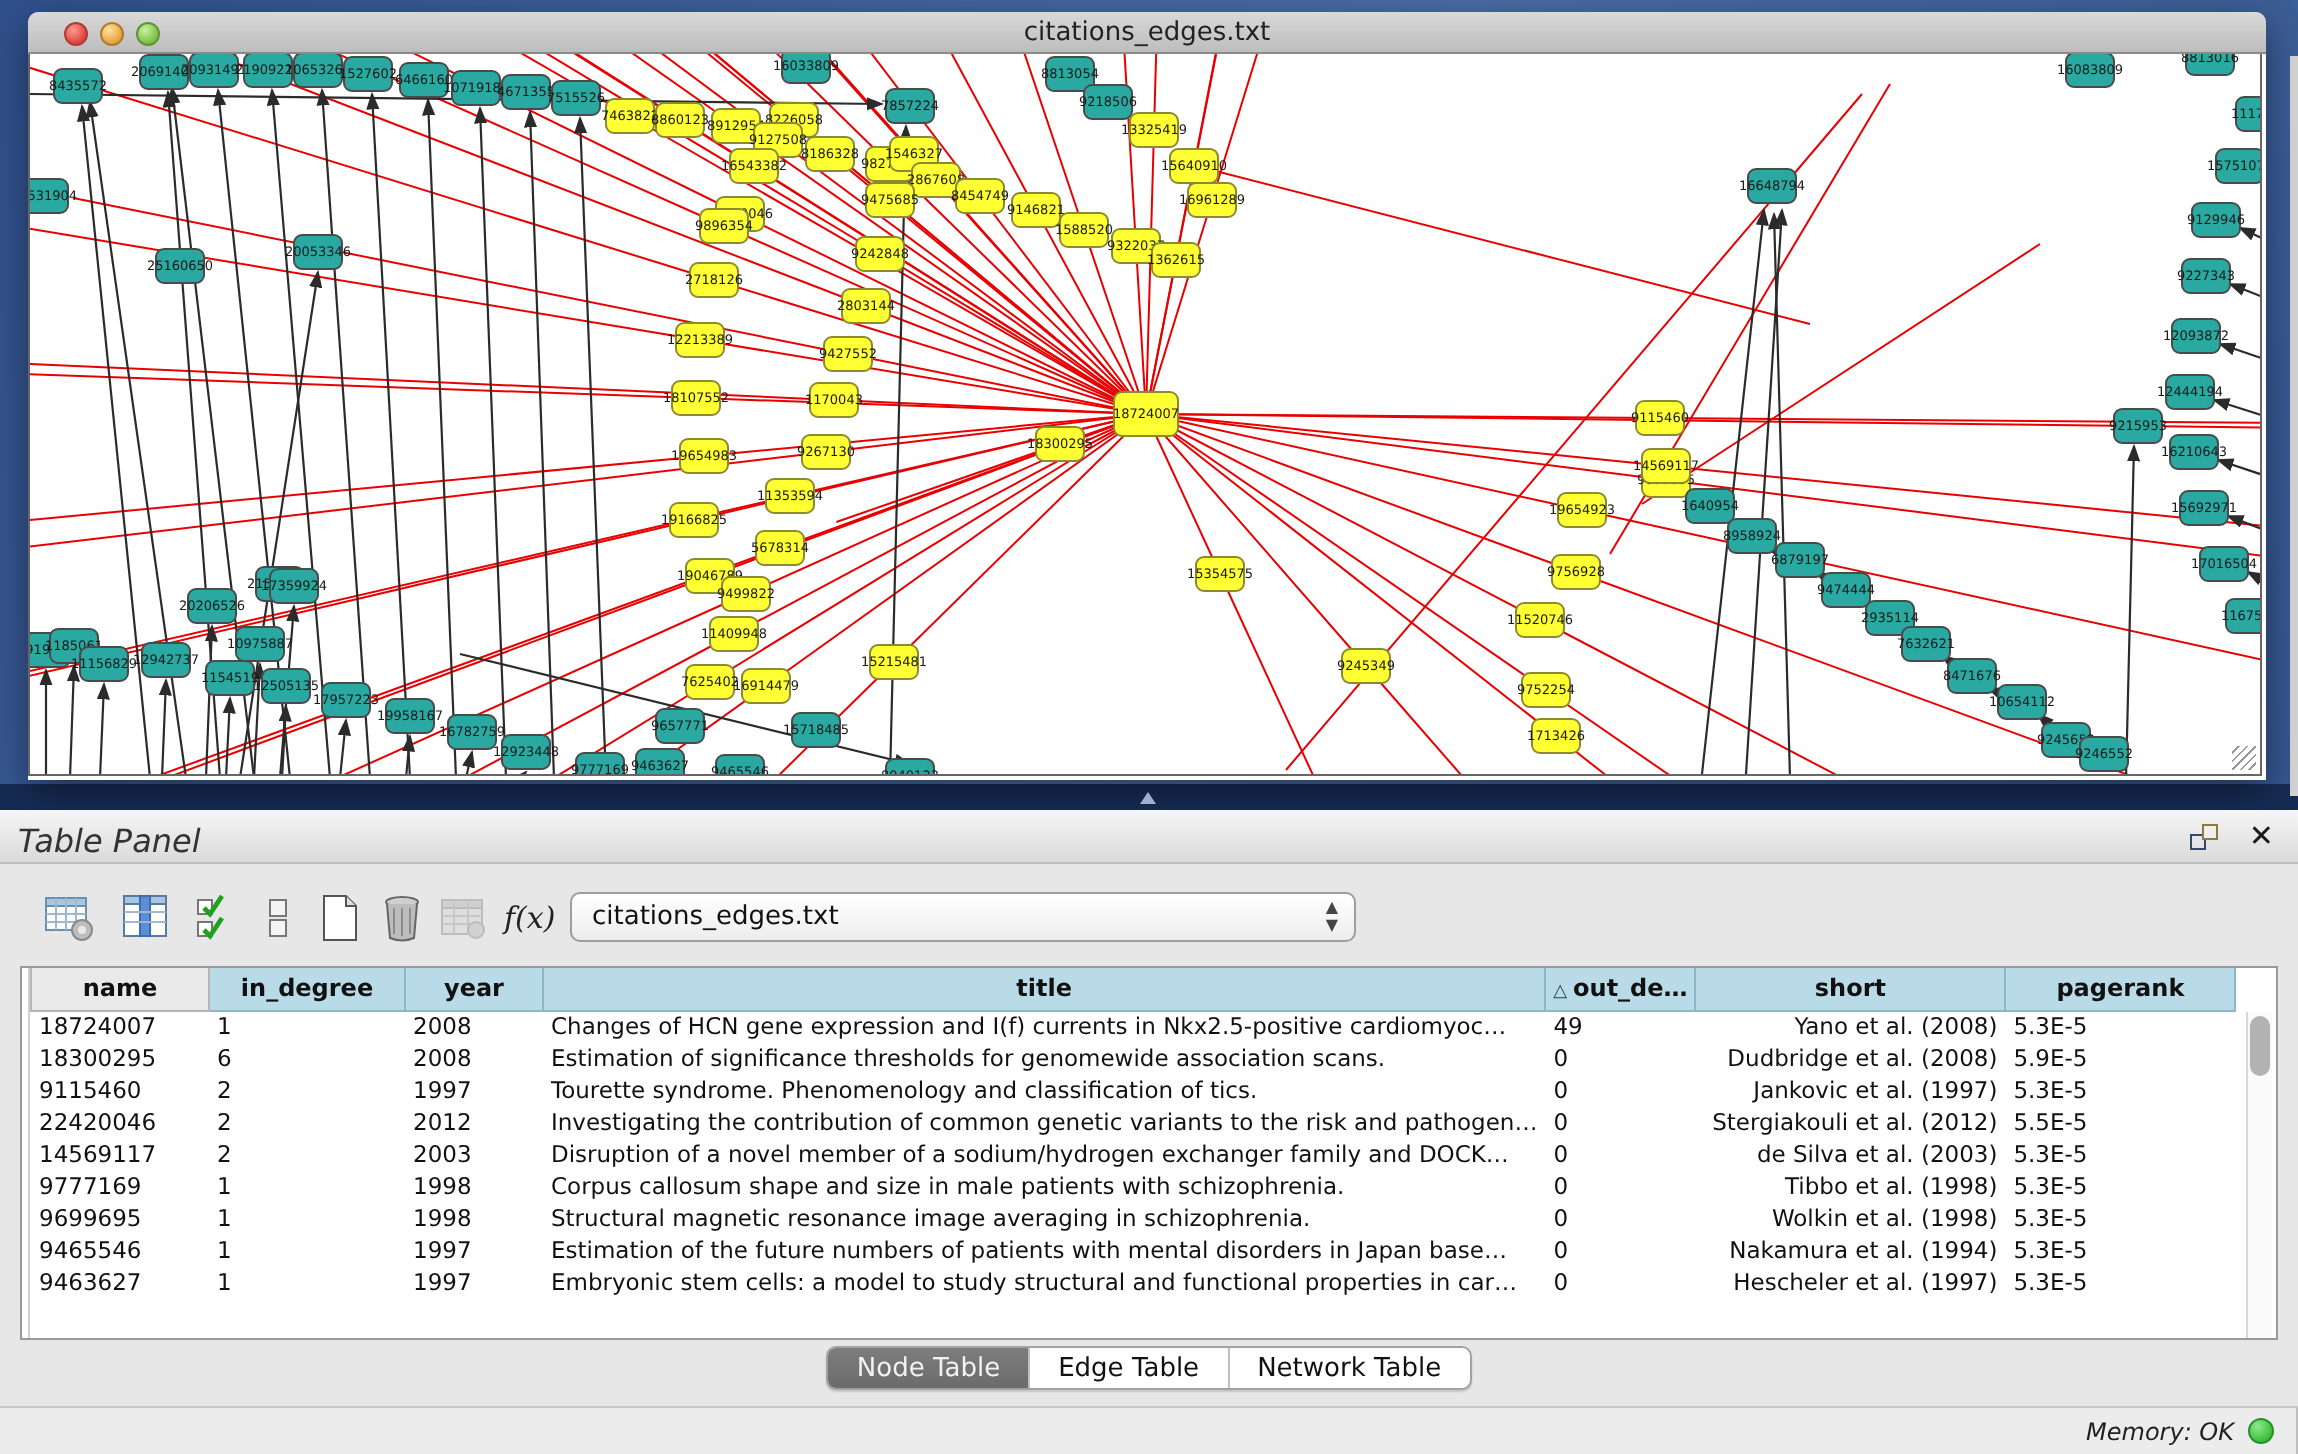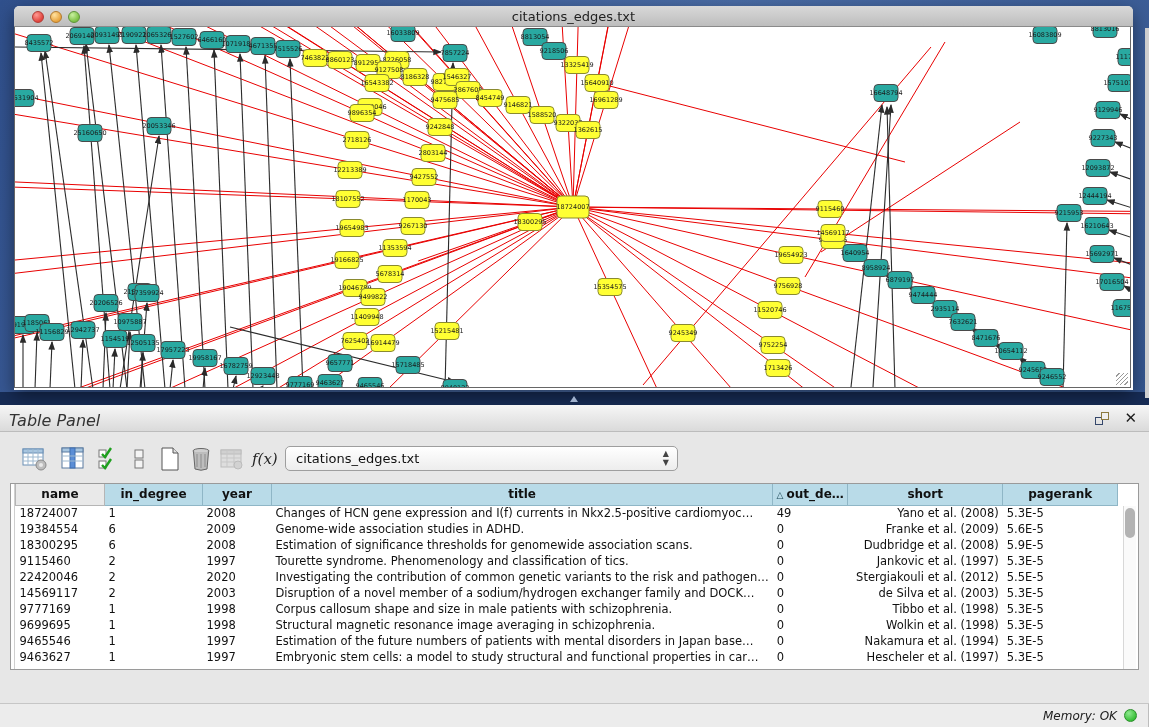--- a/index.html
+++ b/index.html
@@ -809,50 +809,41 @@
             <tr>
               <td>18724007</td>
               <td>1</td>
               <td>2008</td>
               <td>Changes of HCN gene expression and I(f) currents in Nkx2.5-positive cardiomyoc…</td>
               <td>49</td>
               <td class="center">Yano et al. (2008)</td>
               <td>5.3E-5</td>
             </tr>
             <tr>
-              <td>19384554</td>
-              <td>6</td>
-              <td>2009</td>
-              <td>Genome-wide association studies in ADHD.</td>
-              <td>0</td>
-              <td class="center">Franke et al. (2009)</td>
-              <td>5.6E-5</td>
-            </tr>
-            <tr>
               <td>18300295</td>
               <td>6</td>
               <td>2008</td>
               <td>Estimation of significance thresholds for genomewide association scans.</td>
               <td>0</td>
               <td class="center">Dudbridge et al. (2008)</td>
               <td>5.9E-5</td>
             </tr>
             <tr>
               <td>9115460</td>
               <td>2</td>
               <td>1997</td>
               <td>Tourette syndrome. Phenomenology and classification of tics.</td>
               <td>0</td>
               <td class="center">Jankovic et al. (1997)</td>
               <td>5.3E-5</td>
             </tr>
             <tr>
               <td>22420046</td>
               <td>2</td>
-              <td>2020</td>
+              <td>2012</td>
               <td>Investigating the contribution of common genetic variants to the risk and pathogen…</td>
               <td>0</td>
               <td class="center">Stergiakouli et al. (2012)</td>
               <td>5.5E-5</td>
             </tr>
             <tr>
               <td>14569117</td>
               <td>2</td>
               <td>2003</td>
               <td>Disruption of a novel member of a sodium/hydrogen exchanger family and DOCK…</td>
@@ -896,20 +887,27 @@
               <td class="center">Hescheler et al. (1997)</td>
               <td>5.3E-5</td>
             </tr>
           </tbody>
       </table>
       <div id="vscroll">
           <div id="vscroll-thumb"></div>
         </div>
     </div>
 
+    <div id="table-tabs">
+      <span class="seg-wrap">
+        <span class="seg selected">Node Table</span>
+        <span class="seg">Edge Table</span>
+        <span class="seg">Network Table</span>
+      </span>
+    </div>
   </div>
 
   <div id="status-bar">
     <span id="memory-label">Memory: OK</span>
     <span id="memory-dot"></span>
     <span id="status-divider"></span>
   </div>
 
 </div>
 

